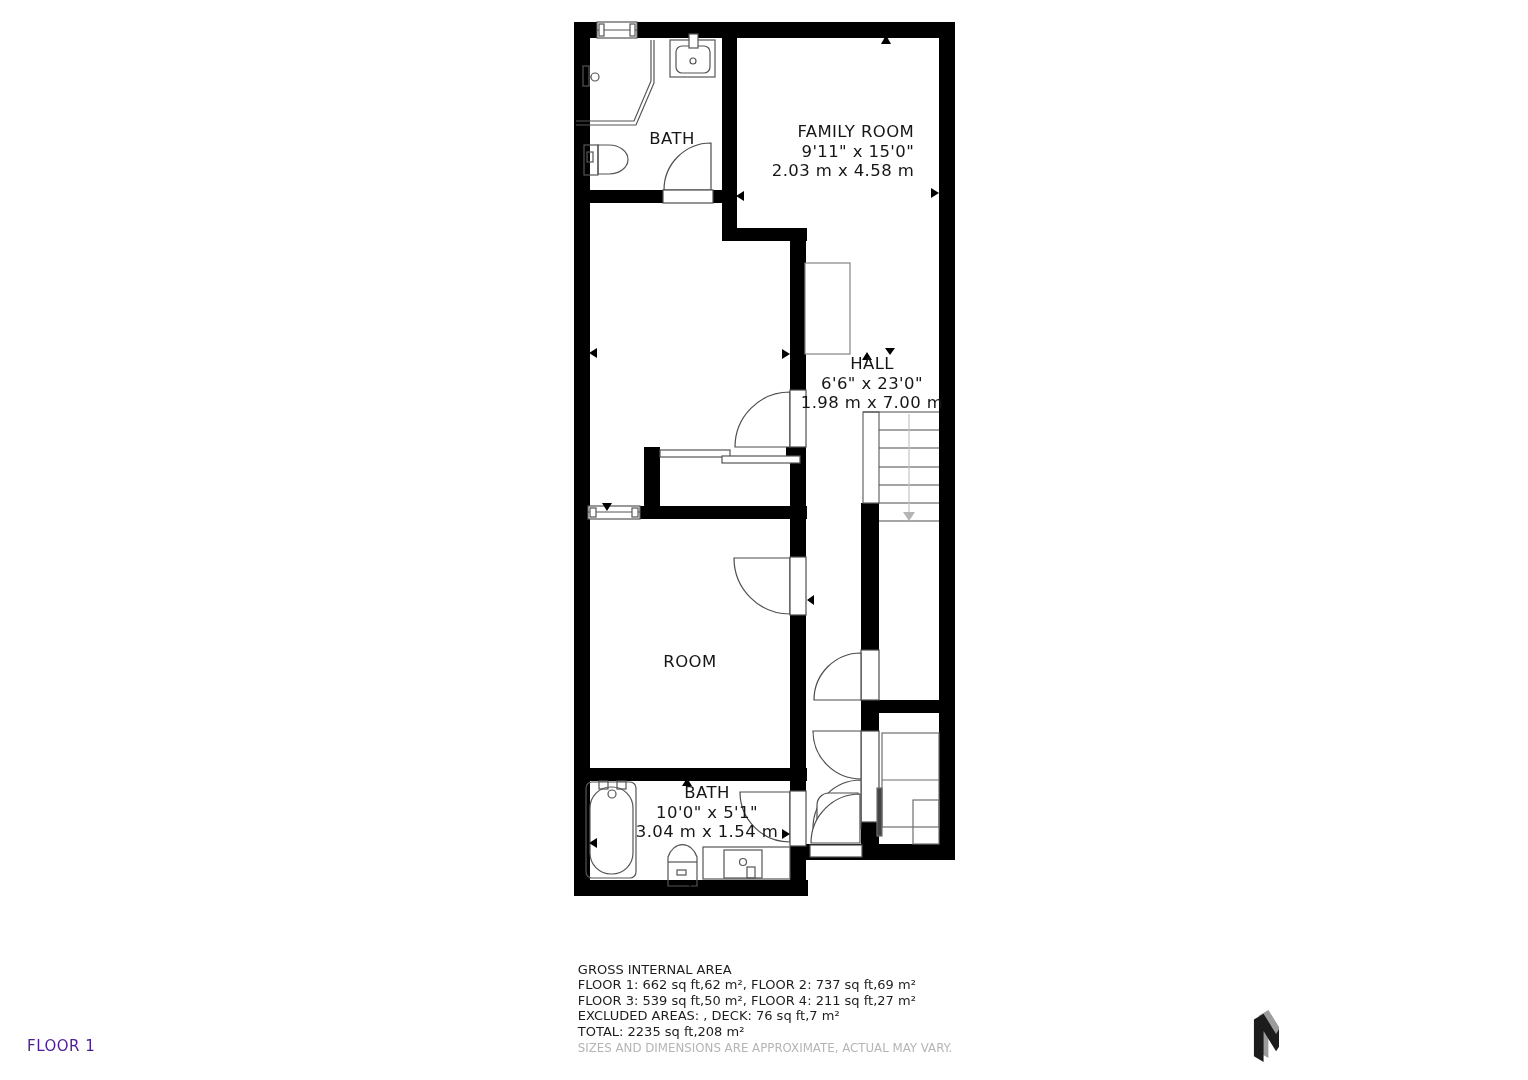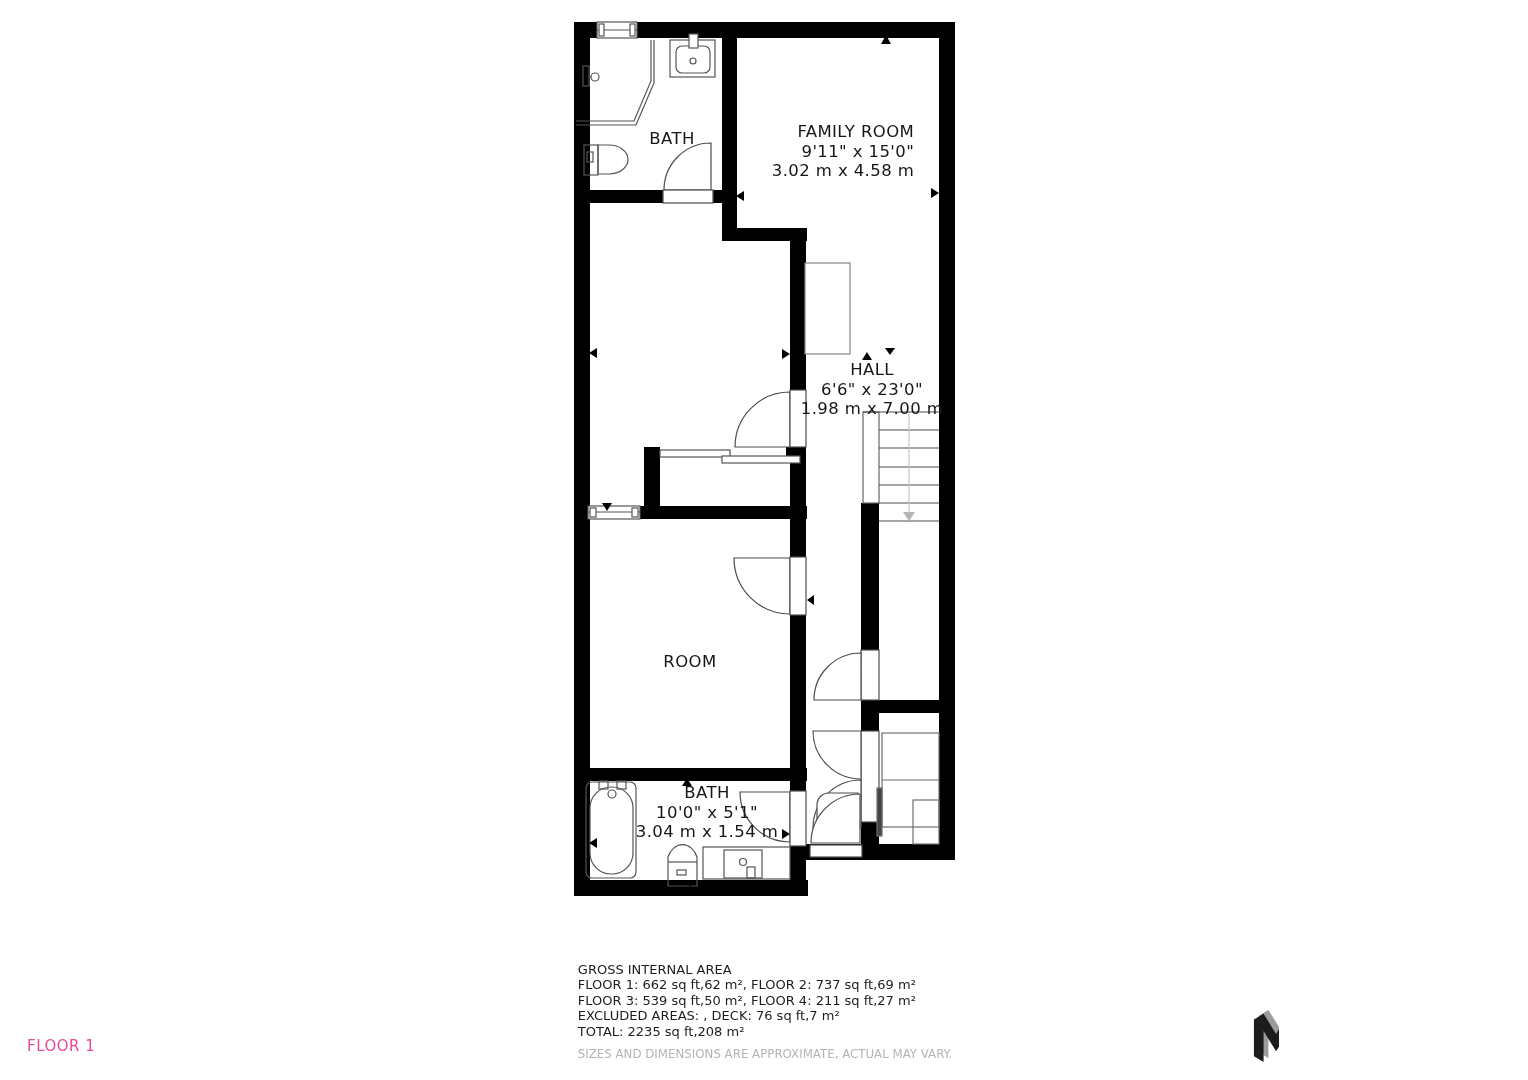--- a/index.html
+++ b/index.html
@@ -4,22 +4,22 @@
 <style>
   html,body { margin:0; padding:0; background:#ffffff; }
   .stage { position:relative; width:1279px; height:1080px; background:#ffffff; overflow:hidden;
            font-family:"DejaVu Sans", sans-serif; }
   svg.plan { position:absolute; left:0; top:0; }
   .room-label { position:absolute; transform:translate(-50%,-50%); text-align:center;
                 font-size:16.5px; line-height:19.5px; color:#161616; white-space:nowrap;
                 letter-spacing:.4px; }
   .footer { position:absolute; left:765px; top:962px; transform:translateX(-50%);
             font-size:13px; line-height:15.4px; color:#1d1d1d; white-space:nowrap; }
-  .footer .disclaimer { color:#b5b5b5; font-size:11.8px; margin-top:8px; }
-  .floor-label { position:absolute; left:27px; top:1037px; font-size:15px; color:#ec4899; letter-spacing:.5px; }
+  .footer .disclaimer { color:#b5b5b5; font-size:11.8px; margin-top:2px; }
+  .floor-label { position:absolute; left:27px; top:1037px; font-size:15px; color:#4c1d95; letter-spacing:.5px; }
   .brand { position:absolute; left:1252px; top:1006px; display:flex; align-items:center; gap:13px; }
   .brand-text { font-size:35px; font-weight:bold; color:#3a3a3a; letter-spacing:-0.5px; }
 </style>
 </head>
 <body>
 
 <div class="stage">
 
   <svg class="plan" width="1528" height="1080" viewBox="0 0 1528 1080">
 
@@ -169,25 +169,25 @@
     </g>
   </svg>
 
   <div class="room-label" style="left:672px; top:139px;">
     <div>BATH</div>
   </div>
 
   <div class="room-label" style="left:843px; top:151px;text-align:right;">
     <div>FAMILY ROOM</div>
     <div>9'11" x 15'0"</div>
-    <div>3.02 m x 4.58 m</div>
-  </div>
-
-
-  <div class="room-label" style="left:872px; top:383px;margin-top:6px;">
+    <div>2.03 m x 4.58 m</div>
+  </div>
+
+
+  <div class="room-label" style="left:872px; top:383px;">
     <div>HALL</div>
     <div>6'6" x 23'0"</div>
     <div>1.98 m x 7.00 m</div>
   </div>
 
   <div class="room-label" style="left:690px; top:662px;">
     <div>ROOM</div>
   </div>
 
   <div class="room-label" style="left:707px; top:812px;">

